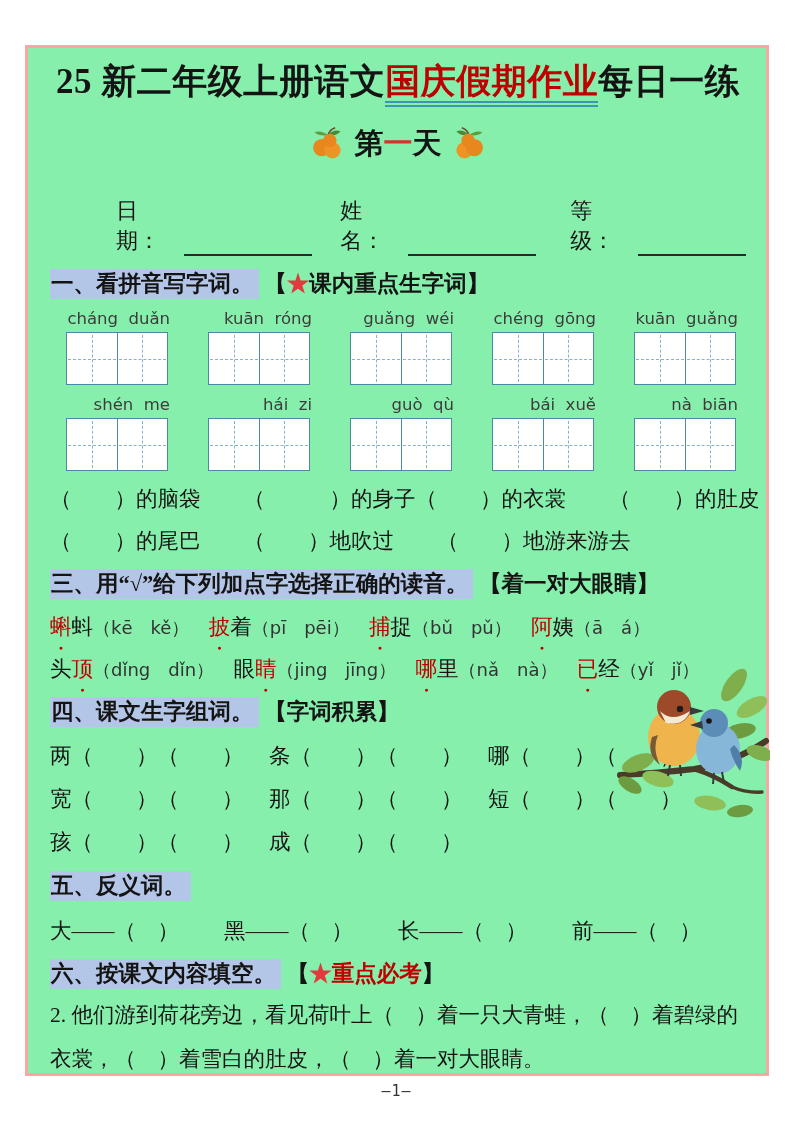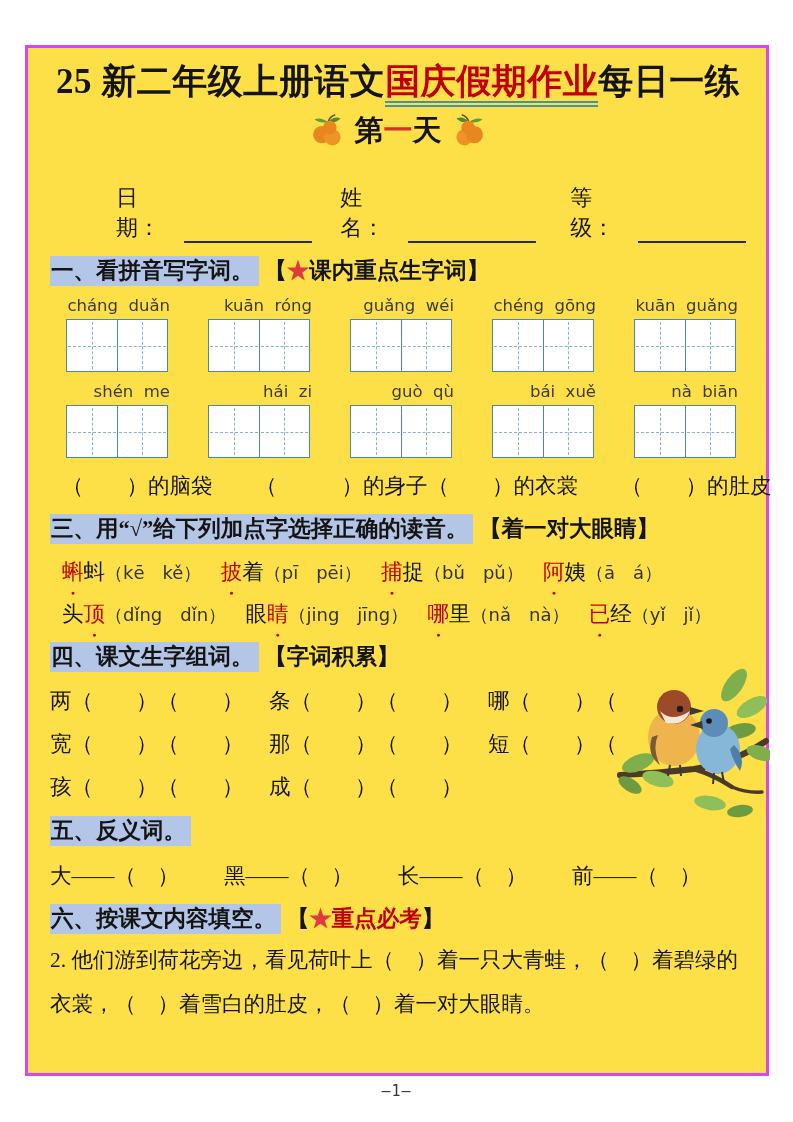--- a/index.html
+++ b/index.html
@@ -1,26 +1,26 @@
 <!DOCTYPE html>
 <html><head>
 <meta charset="utf-8">
 <style>
   * { margin:0; padding:0; box-sizing:border-box; }
   html,body { width:793px; height:1122px; background:#ffffff; }
   body { font-family:"Liberation Serif","DejaVu Serif",serif; color:#141414; position:relative; overflow:hidden; }
 
   .frame { position:absolute; left:25px; top:45px; width:744px; height:1031px;
-           border:3px solid #d946ef; padding:6px 20px 0 22px; background:#fde047; }
+           border:3px solid #fca5a5; padding:6px 20px 0 22px; background:#86efac; }
 
   
   .title { text-align:center; font-size:35px; font-weight:bold; letter-spacing:0.5px; margin-top:4px; white-space:nowrap; }
   .title .red-u { color:#c00000; border-bottom:6px double #3d96ad; padding-bottom:0px; }
 
-  .day-row { display:flex; justify-content:center; align-items:center; gap:8px; margin-top:6px; }
+  .day-row { display:flex; justify-content:center; align-items:center; gap:8px; margin-top:19px; }
   .day-title { font-size:29px; font-weight:bold; }
   .day-title .red { color:#d0342c; }
 
   .info-row { display:flex; align-items:flex-end; font-size:22px; margin:32px 0 4px 66px; }
   .blank { display:inline-block; border-bottom:2px solid #2a2a2a; height:24px; vertical-align:baseline; }
   .b1 { width:138px; margin:0 28px 0 6px; }
   .b2 { width:138px; margin:0 34px 0 6px; }
   .b3 { width:116px; margin:0 0 0 6px; }
 
   
@@ -34,21 +34,21 @@
   .pgroup { width:106px; text-align:right; }
   .pinyin { font-family:"DejaVu Sans","Liberation Sans",sans-serif; font-size:16.5px; color:#3c3c3c;
             white-space:pre; margin-bottom:4px; }
   .tzgrid { display:flex; width:102px; height:53px; border:1.6px solid #4a8aa5; margin:0 auto; background:#fff; }
   .cell { flex:1; position:relative; }
   .cell + .cell { border-left:1.6px solid #4a8aa5; }
   .cell::before { content:""; position:absolute; left:50%; top:2px; bottom:2px; border-left:1.4px dashed #85b4c7; }
   .cell::after  { content:""; position:absolute; top:50%; left:1px; right:1px; border-top:1.4px dashed #85b4c7; }
 
   
-  .line { font-size:21.5px; margin:13px 12px; white-space:nowrap; }
+  .line { font-size:21.5px; margin:13px 0; white-space:nowrap; }
   .py3 { font-family:"DejaVu Sans","Liberation Sans",sans-serif; font-size:18px; color:#333; white-space:pre; }
   .w3 { display:inline-block; margin-right:14px;text-align:center; }
   .dc { color:#c00000; position:relative; }
   .dc::after { content:"●"; position:absolute; left:50%; transform:translateX(-50%); bottom:-13px;
                font-size:7px; color:#c00000; }
   .grid-row { display:flex; font-size:21.5px; margin:14px 0; }
   .grid-row .gitem { width:219px; white-space:pre; }
   .ant-row { display:flex; font-size:21.5px; margin:15px 0 13px; }
   .ant-row .aitem { width:178px; white-space:pre; }
   .para { font-size:21.5px; line-height:2.05; margin:2px 0; }
@@ -175,20 +175,21 @@
     <div class="pgroup">
       <div class="pinyin">nà  biān</div>
       <div class="tzgrid">
           <div class="cell"></div>
           <div class="cell"></div>
         </div>
     </div>
   </div>
 
   <div class="line">（　　）的脑袋　　（　　　）的身子（　　）的衣裳　　（　　）的肚皮</div>
+  <div class="line">（　　）的尾巴　　（　　）地吹过　　（　　）地游来游去</div>
 
   <div class="sec-head">
     <span class="hl">三、用“√”给下列加点字选择正确的读音。</span>
     <span>【着一对大眼睛】</span>
   </div>
   <div class="line">
     <span class="w3"><span></span><span class="dc">蝌</span><span>蚪</span><span class="py3">（kē　kě）</span></span>
     <span class="w3"><span></span><span class="dc">披</span><span>着</span><span class="py3">（pī　pēi）</span></span>
     <span class="w3"><span></span><span class="dc">捕</span><span>捉</span><span class="py3">（bǔ　pǔ）</span></span>
     <span class="w3"><span></span><span class="dc">阿</span><span>姨</span><span class="py3">（ā　á）</span></span>

